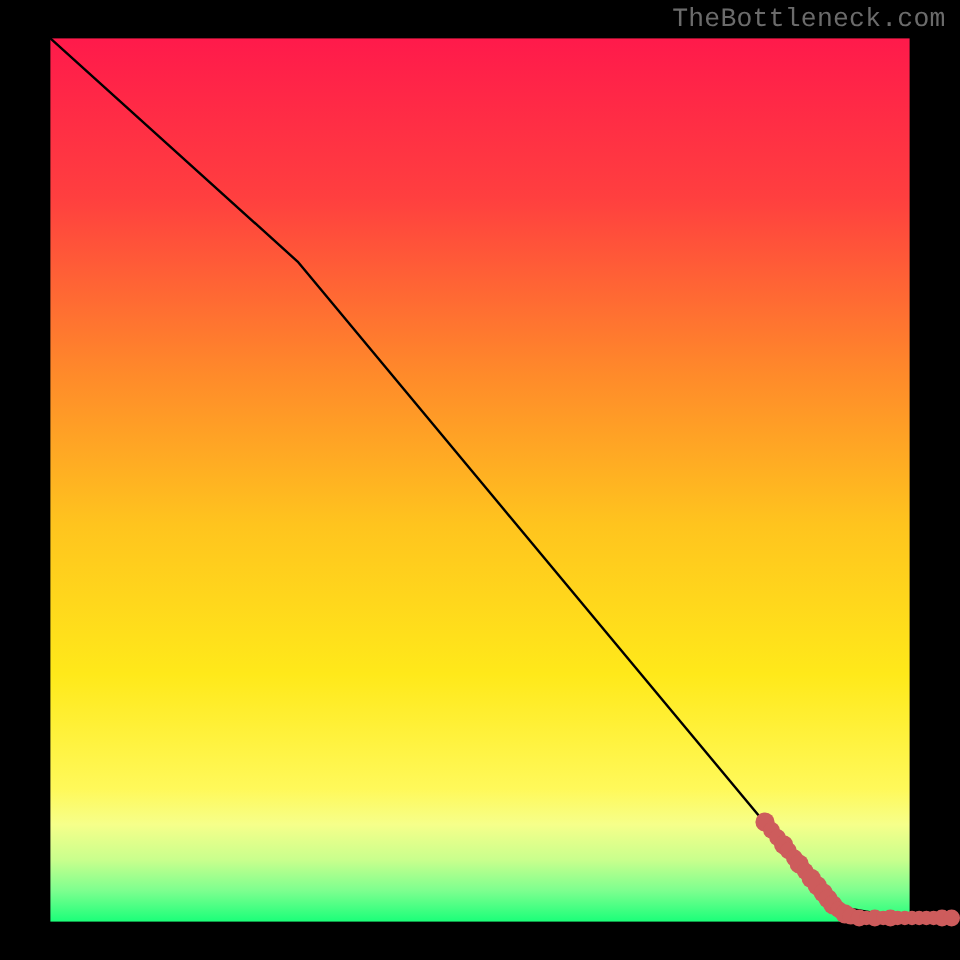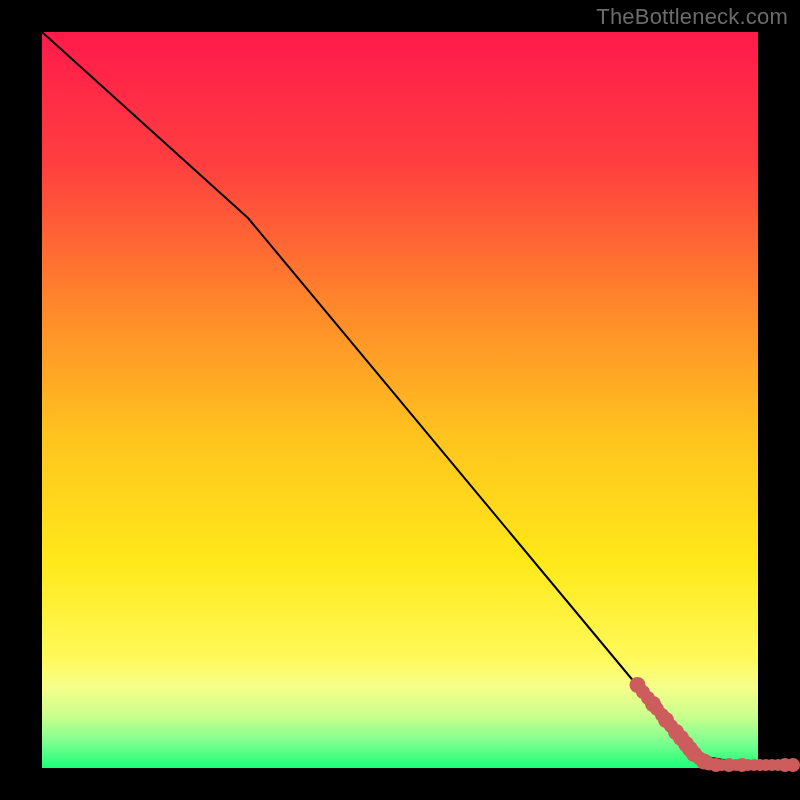--- a/index.html
+++ b/index.html
@@ -12,21 +12,21 @@
   }
   .container {
     position: relative;
     width: 800px;
     height: 800px;
   }
   .watermark {
     position: absolute;
     top: 4px;
     right: 12px;
-    font-family: Liberation Sans, sans-serif;
+    font-family: Liberation Mono, monospace;
     font-size: 22px;
     color: #6b6b6b;
     font-weight: 500;
     letter-spacing: 0.2px;
     z-index: 10;
   }
   svg {
     position: absolute;
     top: 0;
     left: 0;

